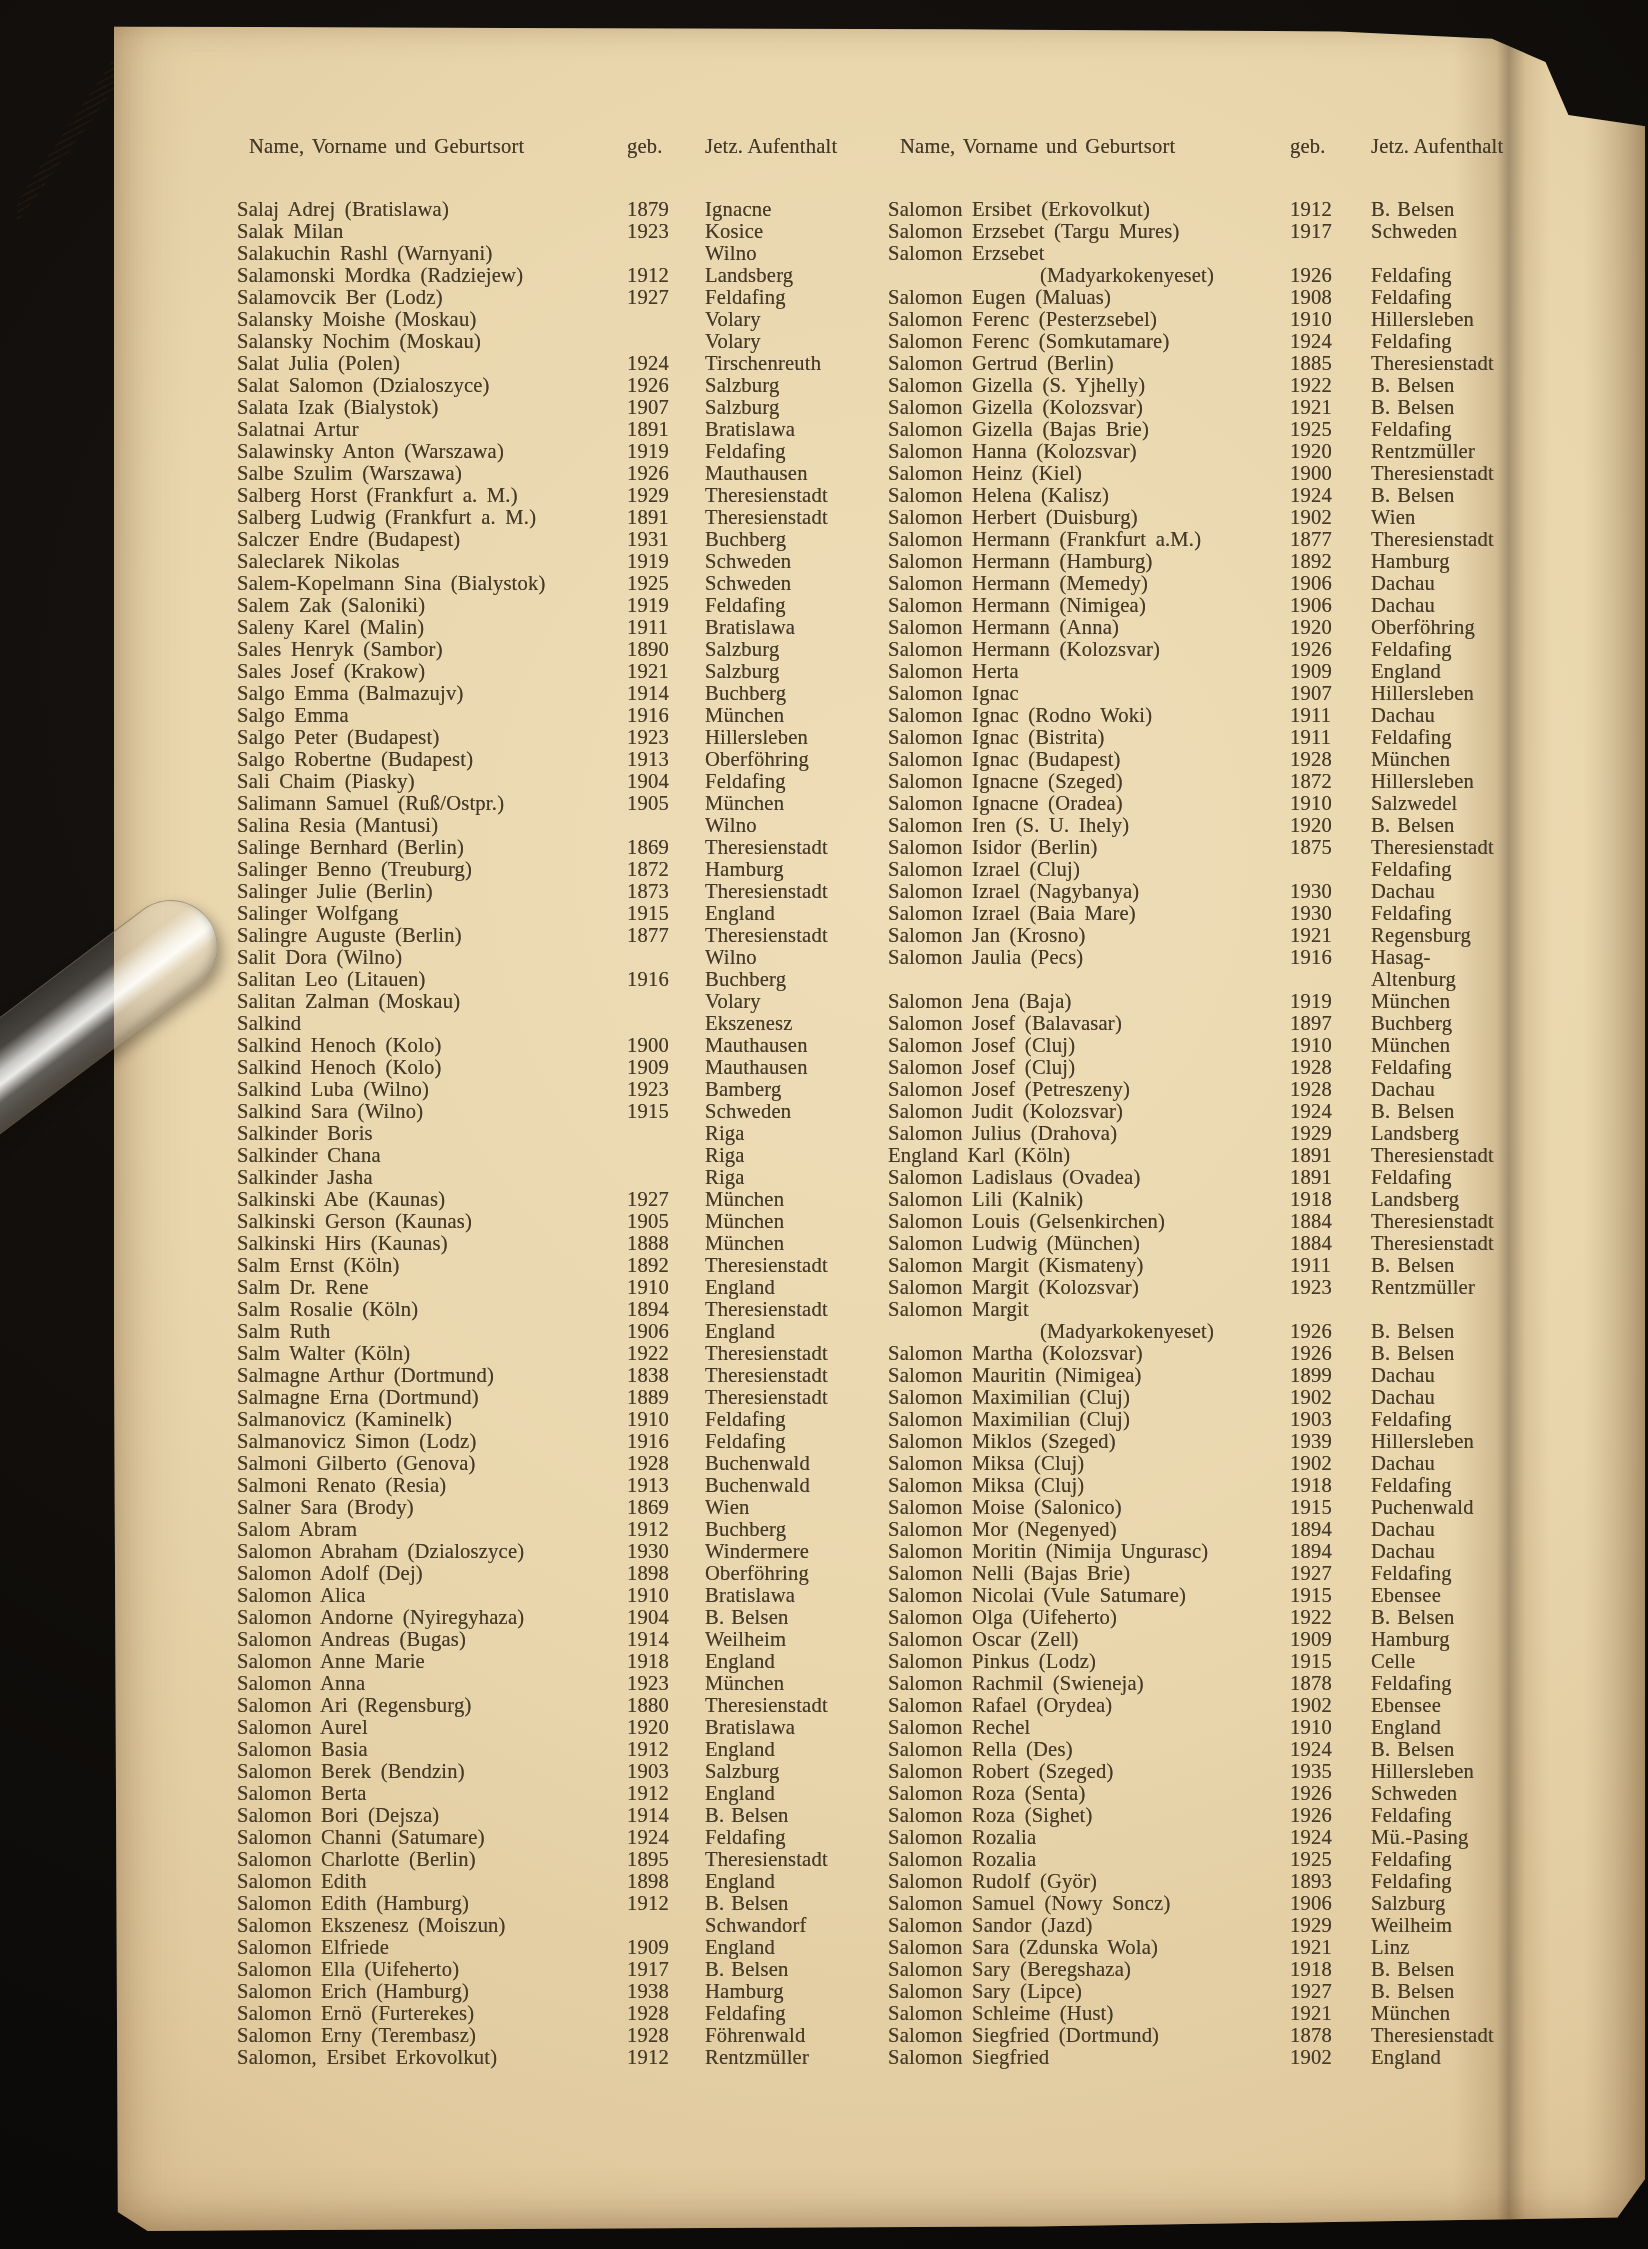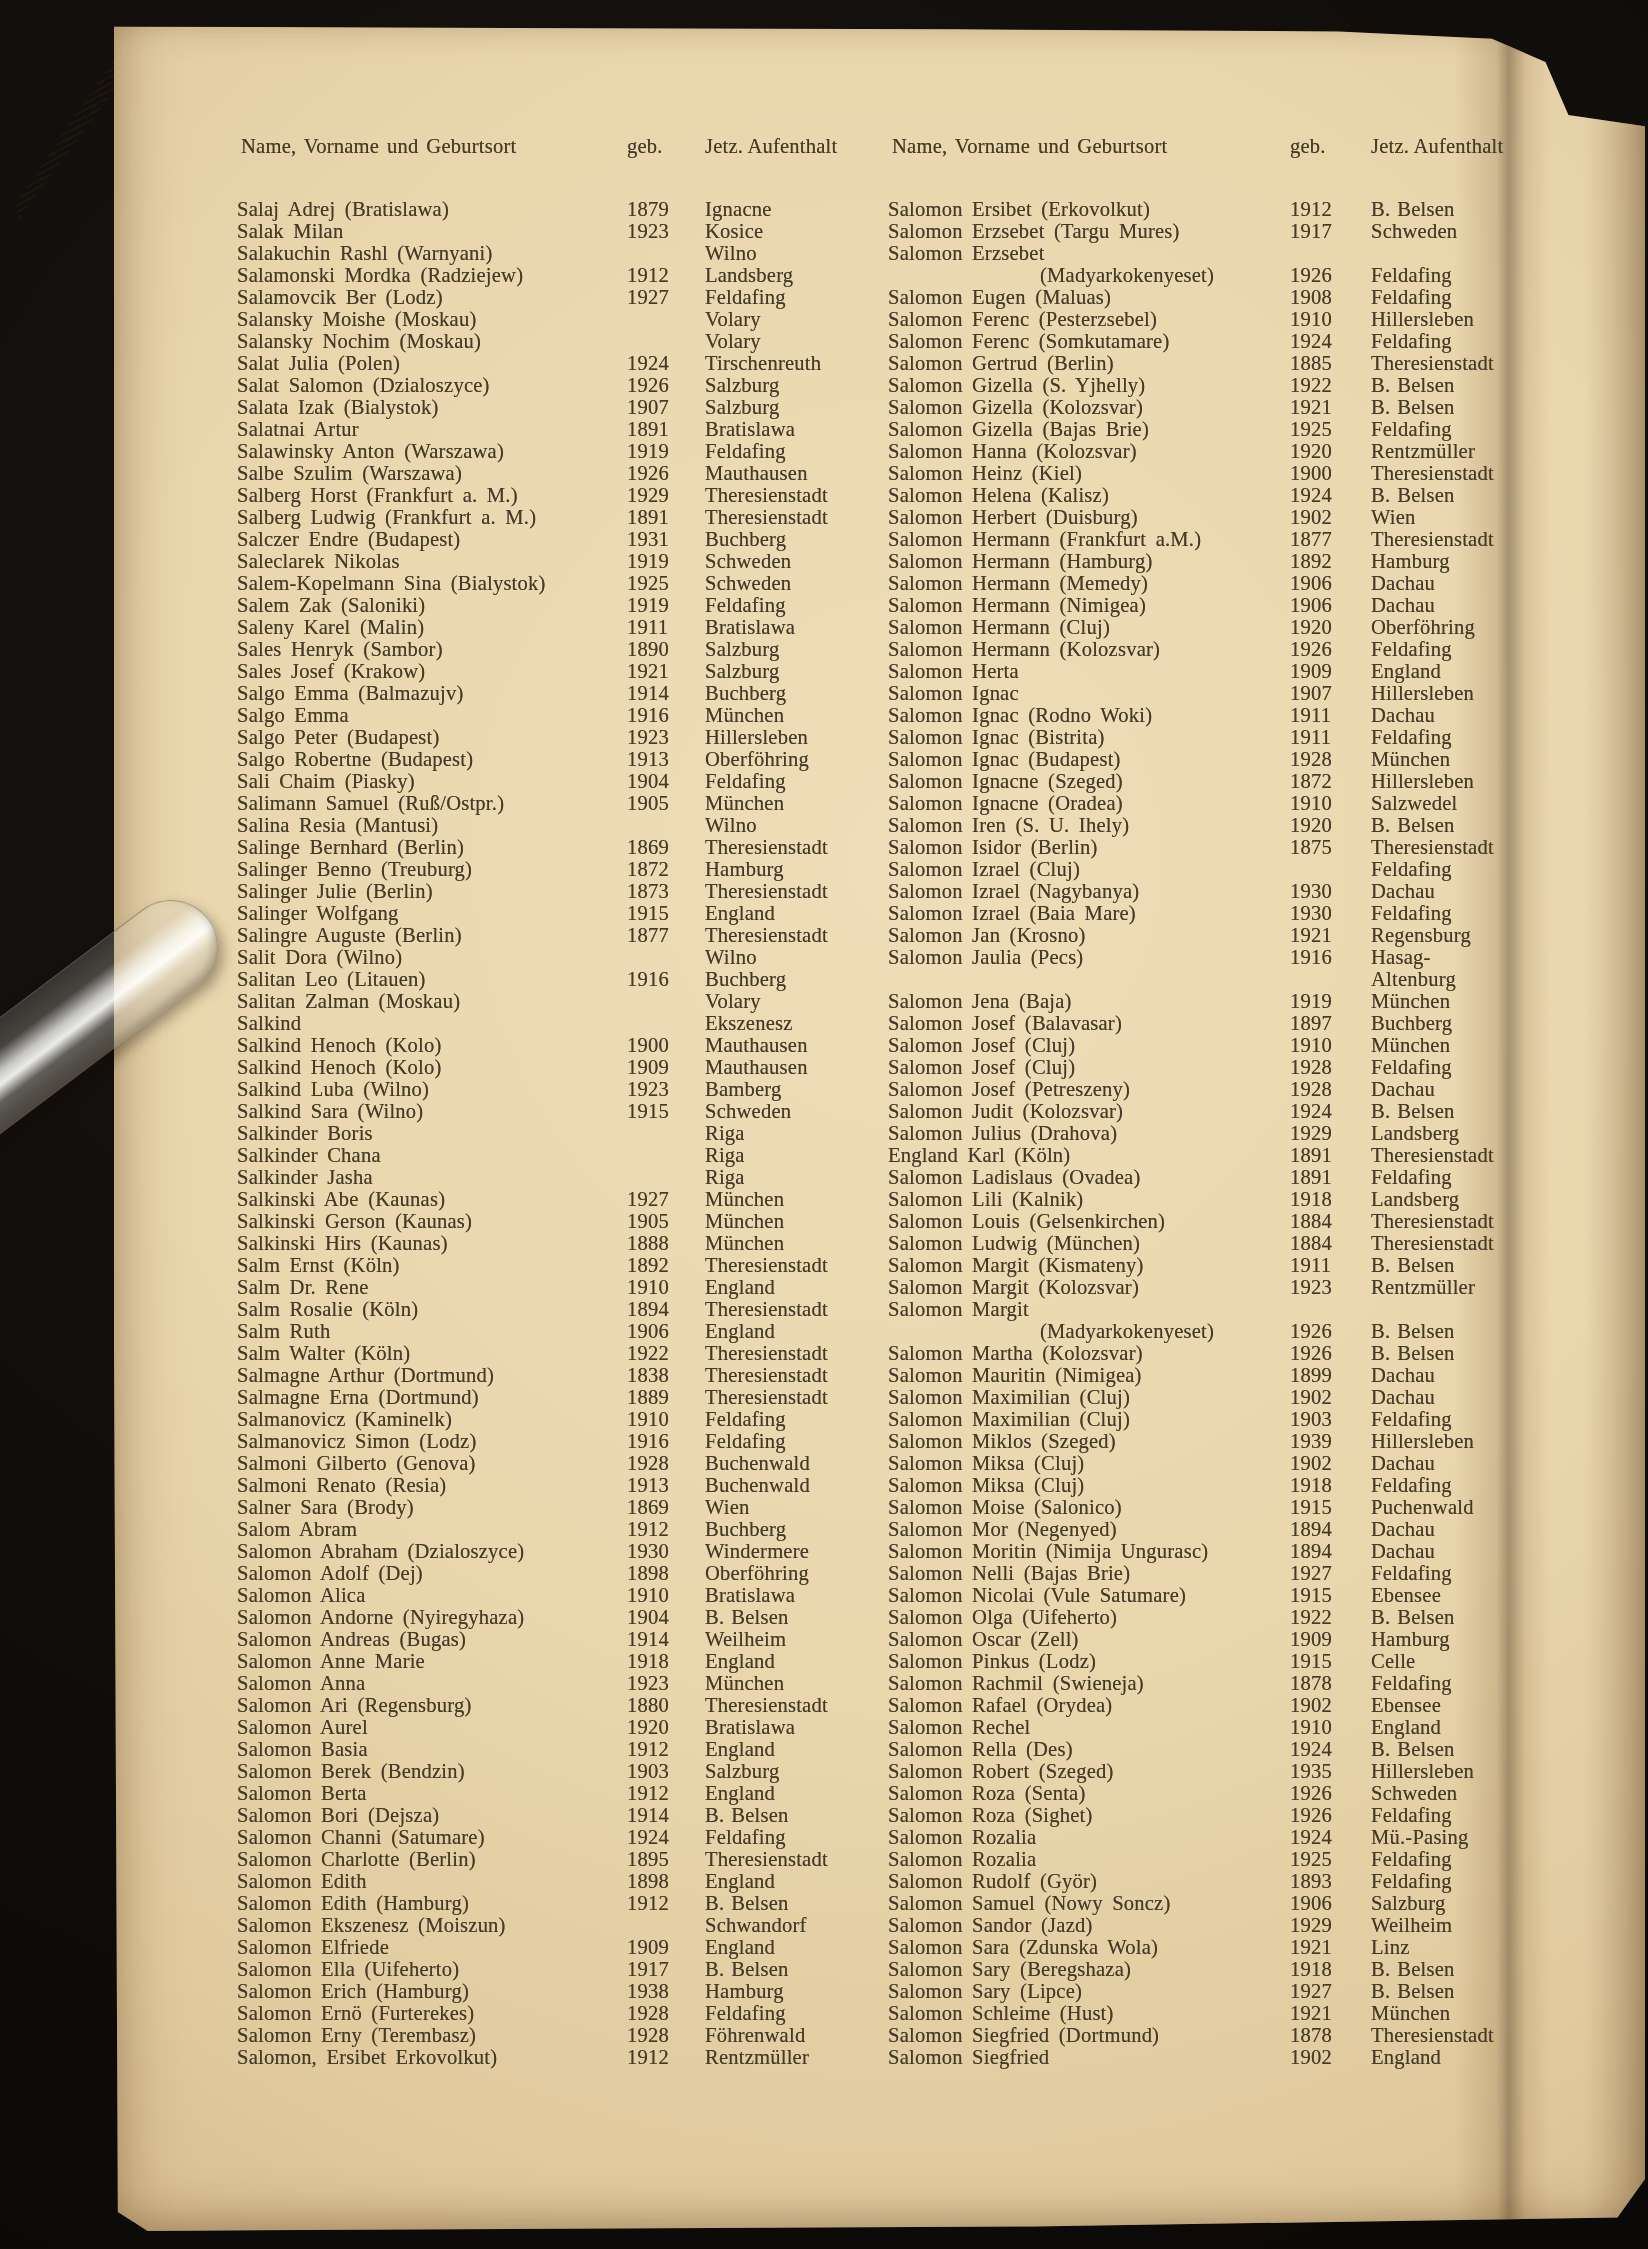--- a/index.html
+++ b/index.html
@@ -53,21 +53,21 @@
     border:1.6px solid rgba(110,100,84,.55);
     box-shadow:0 8.2px 13px rgba(20,12,4,.35), inset 0 -5px 8.2px rgba(90,80,64,.35);
     z-index:5;
   }
   
   .col{position:absolute;top:135px;color:#453a28;}
   .col .hdr-name,.col .hdr-geb,.col .hdr-ort{
     position:absolute;top:0;white-space:nowrap;
     font-size:20.6px;letter-spacing:0.2px;
   }
-  .col .hdr-name{left:4px;word-spacing:2.5px;text-align:center;}
+  .col .hdr-name{left:12px;word-spacing:2.5px;text-align:center;}
   .col .rows{position:absolute;top:63px;left:0;}
   .row{position:relative;height:22px;white-space:nowrap;}
   .row span{position:absolute;top:0;line-height:22px;font-size:20.6px;letter-spacing:0.2px;}
   .row .name{left:0;word-spacing:4.1px;}
   .row .name.indent{left:152px;}
   .row .geb{}
   .row .ort{word-spacing:1.6px;}
   .row .ort.ort-indent{}
   
   .col-left{left:237px;width:643px;}
@@ -613,21 +613,21 @@
         <span class="name">Salomon Hermann (Memedy)</span>
         <span class="geb">1906</span>
         <span class="ort">Dachau</span>
       </div>
       <div class="row">
         <span class="name">Salomon Hermann (Nimigea)</span>
         <span class="geb">1906</span>
         <span class="ort">Dachau</span>
       </div>
       <div class="row">
-        <span class="name">Salomon Hermann (Cluj)</span>
+        <span class="name">Salomon Hermann (Anna)</span>
         <span class="geb">1920</span>
         <span class="ort">Oberföhring</span>
       </div>
       <div class="row">
         <span class="name">Salomon Hermann (Kolozsvar)</span>
         <span class="geb">1926</span>
         <span class="ort">Feldafing</span>
       </div>
       <div class="row">
         <span class="name">Salomon Herta</span>

